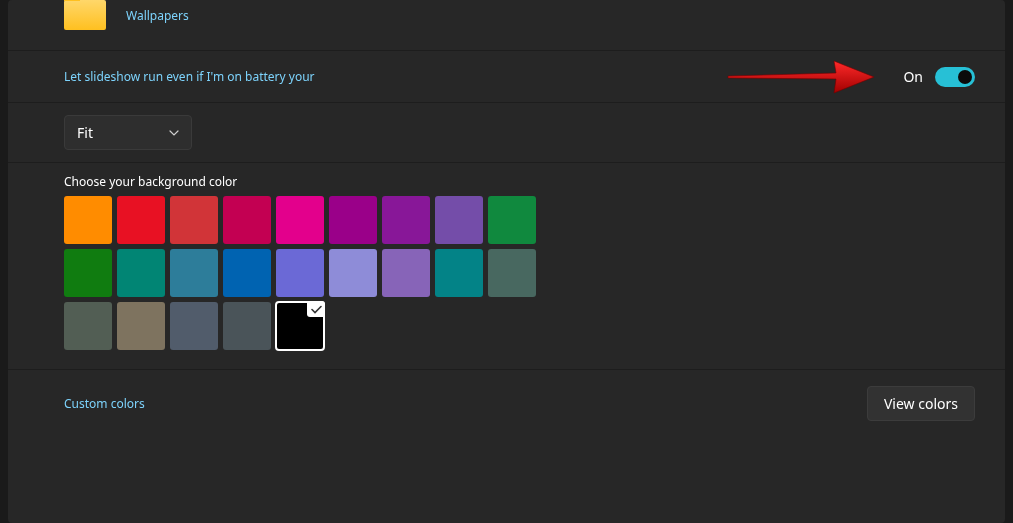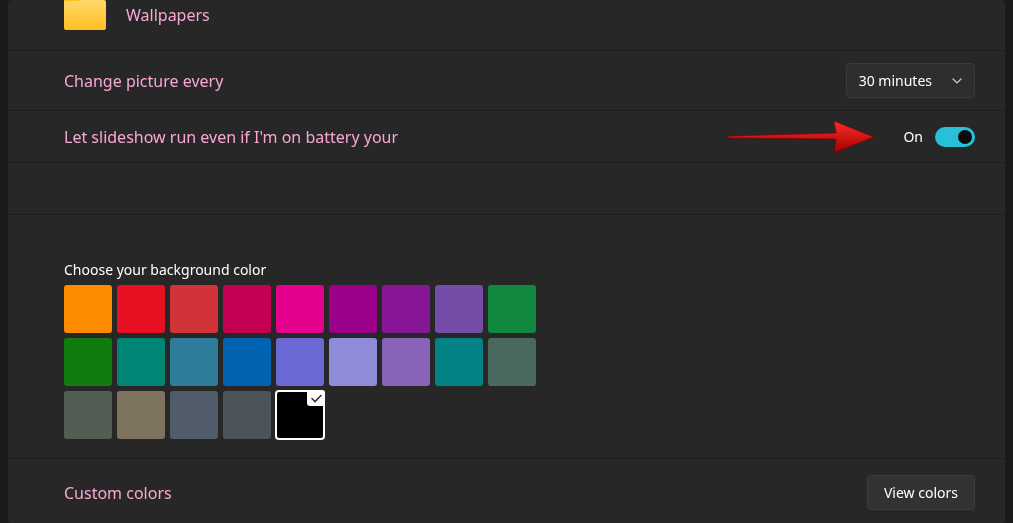--- a/index.html
+++ b/index.html
@@ -53,21 +53,21 @@
       content: "";
       position: absolute;
       top: -5px;
       left: 0;
       width: 16px;
       height: 6px;
       background: #ffc020;
       border-radius: 2px 2px 0 0;
     }
 
-    .label { color: #f9a8d4; font-size: 16px; }
+    .label { color: #7dd3fc; font-size: 12px; }
 
     .dropdown {
       display: flex;
       align-items: center;
       justify-content: space-between;
       background: #2e2e2e;
       border: 1px solid #3a3a3a;
       border-radius: 4px;
       padding: 7px 12px;
       min-width: 128px;
@@ -138,22 +138,21 @@
       pointer-events: none;
     }
 
     .color-section {
       padding: 10px 30px 14px 56px;
       border-bottom: 1px solid #1d1d1d;
     }
 
     .color-heading {
       margin-bottom: 6px;
-      font-size: 14px;
-      margin-top: 35px;
+      font-size: 12px;
     }
 
     .swatch-row {
       display: flex;
       gap: 5px;
       margin-bottom: 5px;
     }
 
     .swatch {
       width: 48px;
@@ -195,51 +194,48 @@
 </head>
 <body>
 
 <div class="container">
 
   <div class="folder-row">
     <div class="folder-icon"></div>
     <span class="label">Wallpapers</span>
   </div>
 
-  <div class="row tall">
-    <span class="label">Change picture every</span>
-    <div class="dropdown">
-      <span>30 minutes</span>
-      <span class="chevron-down">
-        <svg width="10" height="6" viewBox="0 0 10 6">
-            <path d="M1 1 L5 5 L9 1" stroke="#cfcfcf" stroke-width="1.2" fill="none" stroke-linecap="round"></path>
-          </svg>
-      </span>
-    </div>
-  </div>
 
 
   <div class="row tall" style="position:relative;">
     <span class="label">Let slideshow run even if I'm on battery your</span>
     <div class="toggle-group">
       <span class="toggle-text">On</span>
       <div class="toggle toggle-on"></div>
     </div>
     <svg class="arrow-annotation" width="150" height="36" viewBox="0 0 150 36">
       <defs>
         <linearGradient id="arrshade" x1="0" y1="0" x2="0" y2="1">
           <stop offset="0" stop-color="#ff2a2a"></stop>
           <stop offset="1" stop-color="#a00000"></stop>
         </linearGradient>
       </defs>
       <path d="M2 17 L110 14 L108 2 L148 18 L108 34 L110 20 L2 19 Z" fill="url(#arrshade)" stroke="#6e0000" stroke-width="0.6"></path>
     </svg>
   </div>
 
   <div class="row tall">
+    <div class="dropdown">
+      <span>Fit</span>
+      <span class="chevron-down">
+        <svg width="10" height="6" viewBox="0 0 10 6">
+            <path d="M1 1 L5 5 L9 1" stroke="#cfcfcf" stroke-width="1.2" fill="none" stroke-linecap="round"></path>
+          </svg>
+      </span>
+    </div>
   </div>
 
   <div class="color-section">
     <div class="color-heading">Choose your background color</div>
     <div id="swatch-container">
         <div class="swatch-row">
           <div class="swatch" style="background: rgb(255, 140, 0);"></div>
           <div class="swatch" style="background: rgb(232, 17, 35);"></div>
           <div class="swatch" style="background: rgb(209, 52, 56);"></div>
           <div class="swatch" style="background: rgb(195, 0, 82);"></div>

